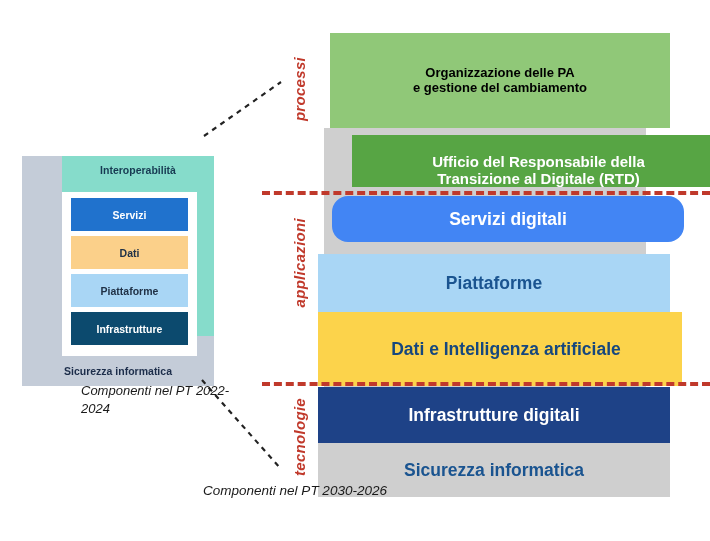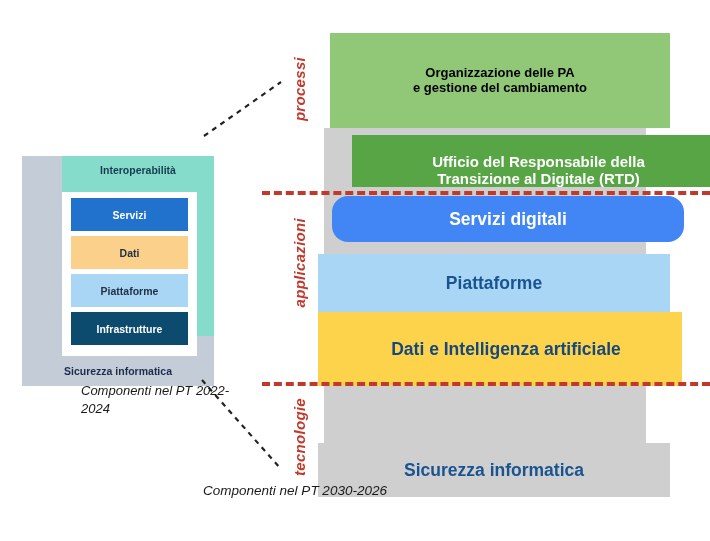--- a/index.html
+++ b/index.html
@@ -218,20 +218,23 @@
     </div>
 
     <div class="row" id="row-piattaforme">
       <span>Piattaforme</span>
     </div>
 
     <div class="row" id="row-dati-ia">
       <span>Dati e Intelligenza artificiale</span>
     </div>
 
+    <div class="row" id="row-infrastrutture">
+      <span>Infrastrutture digitali</span>
+    </div>
 
     <div class="row" id="row-sicurezza">
       <span>Sicurezza informatica</span>
     </div>
 
     <div class="red-dash" id="red-dash-1"></div>
     <div class="red-dash" id="red-dash-2"></div>
   </div>
 
   <div id="right-caption">Componenti nel PT 2030-2026</div>

